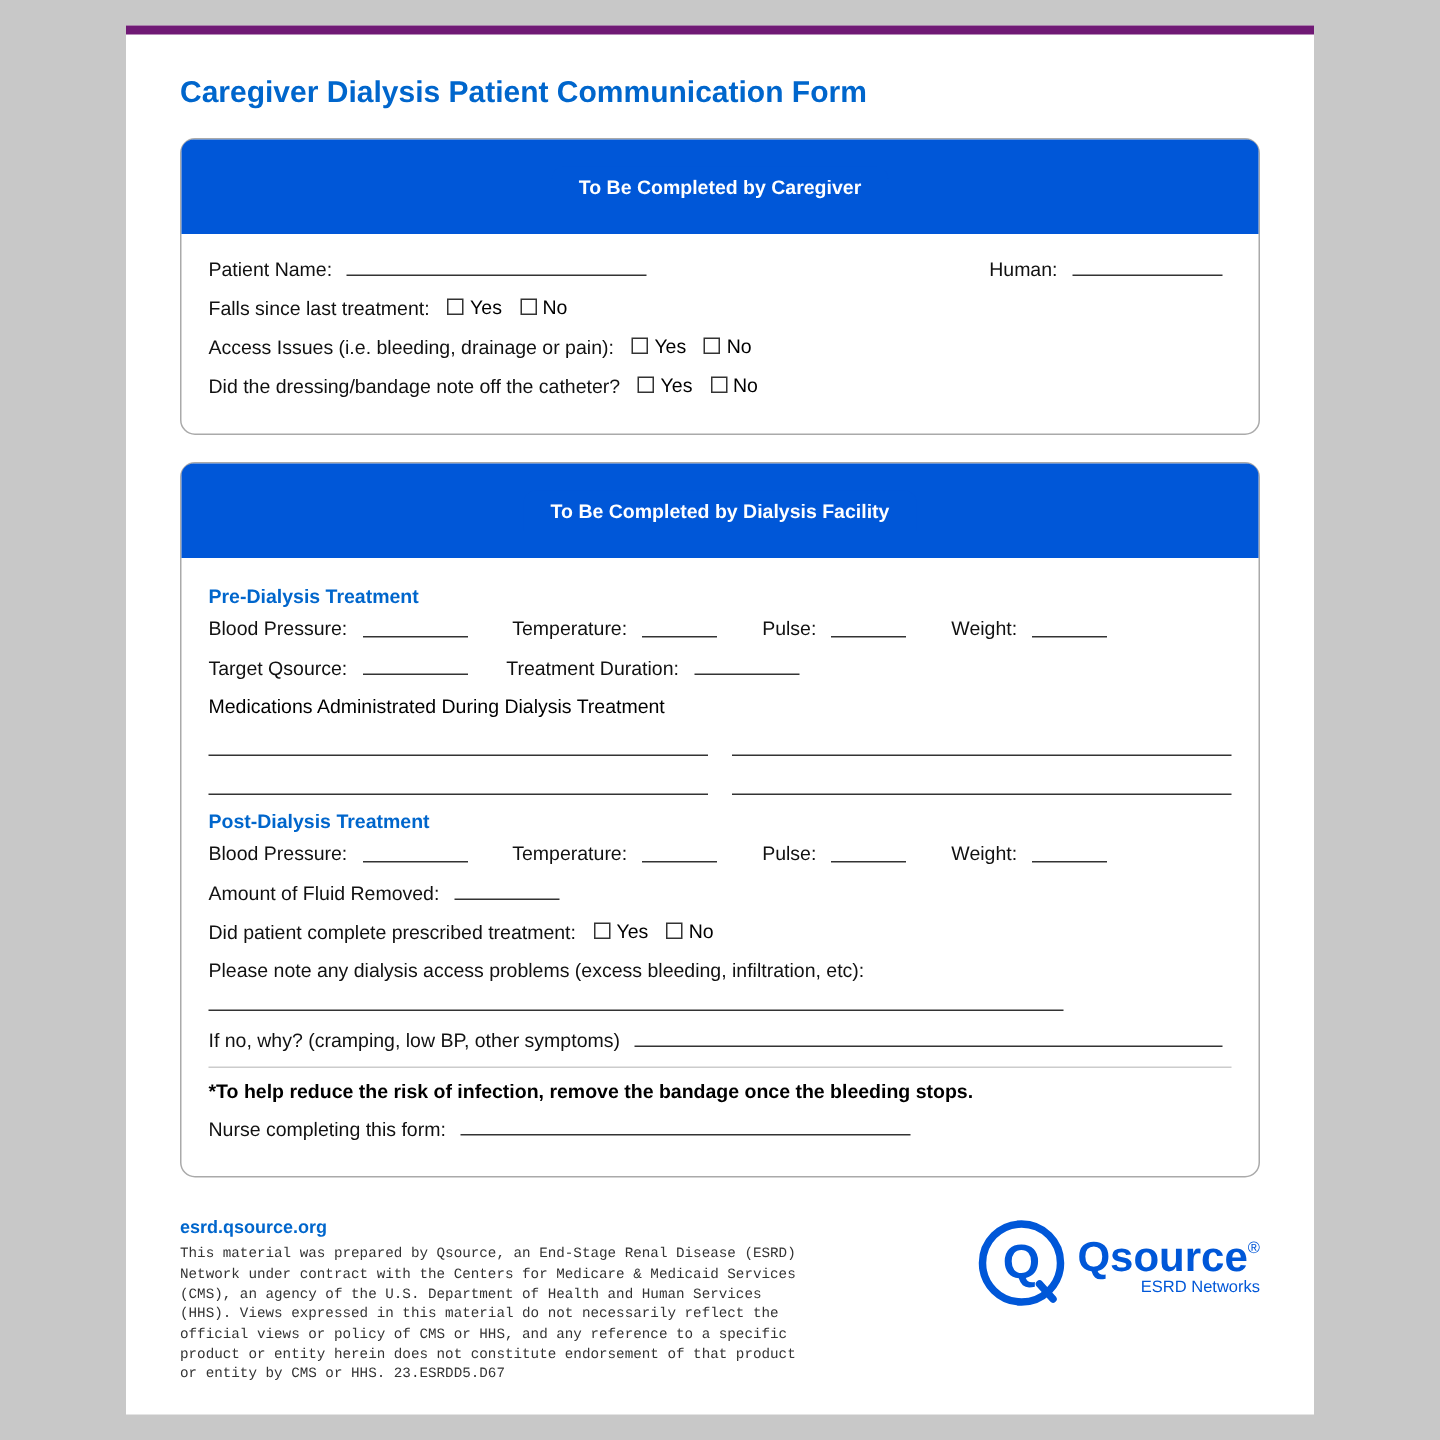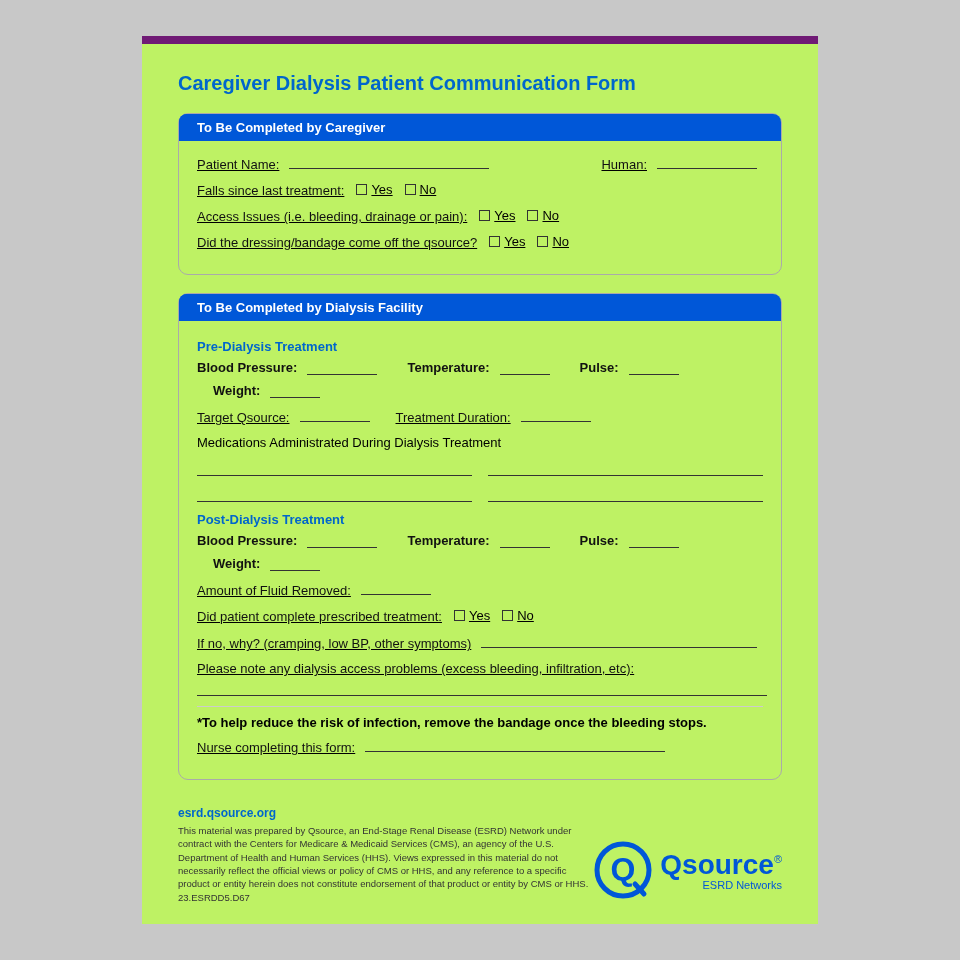--- a/index.html
+++ b/index.html
@@ -6,23 +6,23 @@
     body {
       background: #c8c8c8;
       display: flex;
       justify-content: center;
       align-items: center;
       min-height: 960px;
       font-family: Arial, sans-serif;
       font-size: 13px;
     }
     .page {
-      width: 676px;
-      background: #bef264;
-      border-top: 8px solid #701a75;
+      width: 792px;
+      background: #ffffff;
+      border-top: 6px solid #701a75;
       padding: 28px 36px 20px 36px;
       position: relative;
     }
     .form-title {
       color: #0066cc;
       font-size: 20px;
       font-weight: bold;
       margin-bottom: 18px;
     }
     .section-box {
@@ -38,31 +38,31 @@
       font-size: 13px;
       padding: 6px 18px;
       border-radius: 8px 8px 0 0;
       display: inline-block;
       margin: 0;
       width: auto;
     }
     .section-header-wrap {
       background: #0057d8;
       border-radius: 8px 8px 0 0;
-      padding: 0;
+      padding: 18px;
+      text-align: center;
     }
     .section-content {
       padding: 14px 18px 14px 18px;
     }
     .form-row {
       display: flex;
       align-items: baseline;
       margin-bottom: 10px;
       flex-wrap: wrap;
-      text-decoration: underline;
     }
     .form-label {
       color: #111;
       font-size: 13px;
       white-space: nowrap;
       margin-right: 4px;
     }
     .underline {
       border-bottom: 1px solid #333;
       display: inline-block;
@@ -101,22 +101,21 @@
     }
     .vitals-row {
       display: flex;
       align-items: baseline;
       flex-wrap: wrap;
       margin-bottom: 10px;
       gap: 8px;
     }
     .vitals-item {
       display: flex;
-      align-items: center;
-      font-weight: bold;
+      align-items: flex-start;
     }
     .medications-section {
       margin-bottom: 10px;
     }
     .med-label {
       font-size: 13px;
       margin-bottom: 8px;
     }
     .med-lines {
       display: grid;
@@ -128,40 +127,40 @@
       height: 18px;
     }
     .bold-note {
       font-weight: bold;
       font-size: 13px;
       margin-bottom: 8px;
     }
     .footer {
       display: flex;
       justify-content: space-between;
-      align-items: flex-end;
       margin-top: 12px;
       padding-top: 8px;
     }
     .footer-left {
       font-size: 11px;
       color: #333;
     }
     .footer-link {
       color: #0066cc;
       font-size: 12px;
       font-weight: bold;
       display: block;
       margin-bottom: 4px;
     }
     .footer-text {
       font-size: 9.5px;
       color: #333;
       max-width: 420px;
       line-height: 1.4;
+      font-family: Liberation Mono, monospace;
     }
     .qsource-logo {
       display: flex;
       flex-direction: column;
       align-items: center;
     }
     .qsource-brand {
       display: flex;
       align-items: center;
     }
@@ -214,21 +213,21 @@
             <span>Yes</span>
           </div>
           <div class="checkbox-item">
             <span class="checkbox-box"></span>
             <span>No</span>
           </div>
         </div>
       </div>
 
       <div class="form-row">
-        <span class="form-label">Did the dressing/bandage come off the qsource?</span>
+        <span class="form-label">Did the dressing/bandage note off the catheter?</span>
         <div class="checkbox-group">
           <div class="checkbox-item">
             <span class="checkbox-box"></span>
             <span>Yes</span>
           </div>
           <div class="checkbox-item">
             <span class="checkbox-box"></span>
             <span>No</span>
           </div>
         </div>
@@ -312,28 +311,28 @@
             <span class="checkbox-box"></span>
             <span>Yes</span>
           </div>
           <div class="checkbox-item">
             <span class="checkbox-box"></span>
             <span>No</span>
           </div>
         </div>
       </div>
 
-      <div class="form-row">
-        <span class="form-label">If no, why? (cramping, low BP, other symptoms)</span>
-        <span class="underline" style="min-width:240px;flex:1;"></span>
-      </div>
-
       <div class="form-row" style="flex-direction:column;align-items:flex-start;">
         <span class="form-label">Please note any dialysis access problems (excess bleeding, infiltration, etc):</span>
         <span class="underline" style="min-width:570px;margin-top:6px;margin-left:0;"></span>
+      </div>
+
+      <div class="form-row">
+        <span class="form-label">If no, why? (cramping, low BP, other symptoms)</span>
+        <span class="underline" style="min-width:240px;flex:1;"></span>
       </div>
 
       <hr class="divider-line" style="margin:8px 0;">
 
       <div class="bold-note">*To help reduce the risk of infection, remove the bandage once the bleeding stops.</div>
 
       <div class="form-row">
         <span class="form-label">Nurse completing this form:</span>
         <span class="underline" style="min-width:300px;"></span>
       </div>

